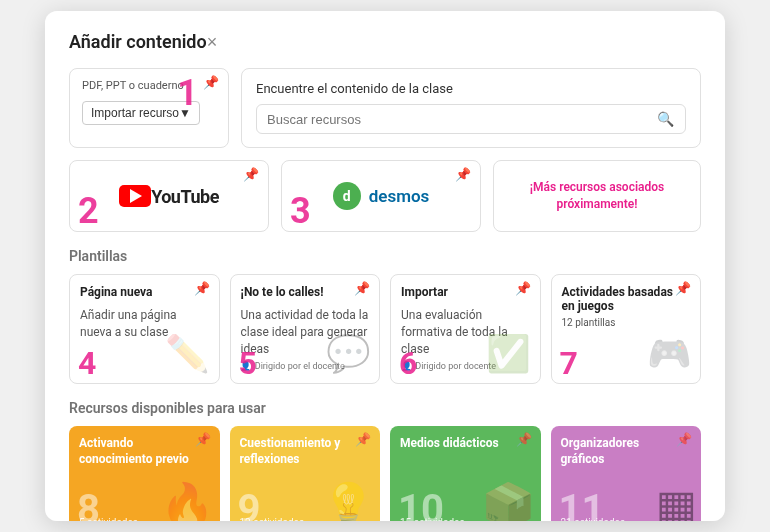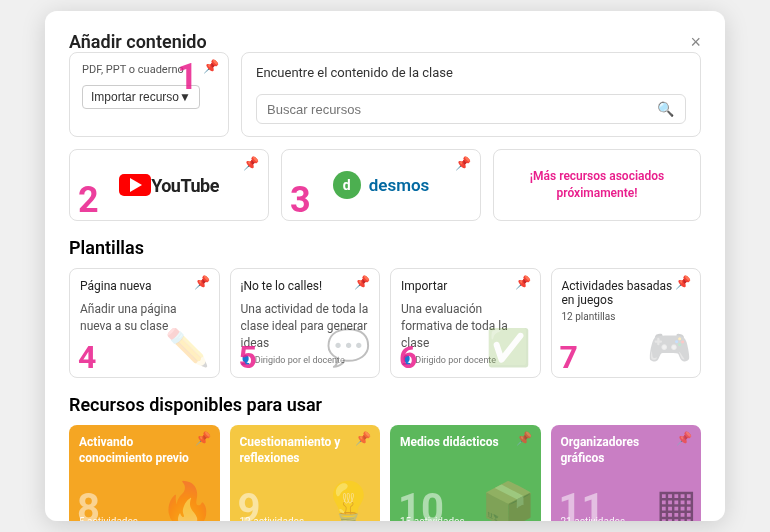--- a/index.html
+++ b/index.html
@@ -18,22 +18,22 @@
       border-radius: 12px;
       width: 680px;
       max-height: 510px;
       overflow-y: auto;
       padding: 20px 24px 24px;
       position: relative;
       box-shadow: 0 4px 24px rgba(0,0,0,0.15);
     }
     .modal-header {
       display: flex;
-      justify-content: space-between;
-      align-items: center;
+      align-items: center;
+      margin-bottom: 16px;
     }
     .modal-title {
       font-size: 18px;
       font-weight: 600;
       color: #222;
     }
     .close-btn {
       background: none;
       border: none;
       cursor: pointer;
@@ -108,21 +108,20 @@
       font-size: 13px;
       color: #333;
     }
     .search-box {
       display: flex;
       align-items: center;
       border: 1px solid #ddd;
       border-radius: 6px;
       padding: 6px 10px;
       gap: 6px;
-      margin-top: 6px;
     }
     .search-box input {
       border: none;
       outline: none;
       font-size: 13px;
       color: #888;
       flex: 1;
       background: transparent;
     }
     .search-icon { color: #aaa; font-size: 14px; }
@@ -215,23 +214,23 @@
     .more-text {
       font-size: 12px;
       color: #e91e8c;
       font-weight: 600;
       text-align: center;
       line-height: 1.4;
     }
 
     
     .section-title {
-      font-size: 18px;
+      font-size: 14px;
       font-weight: 600;
-      color: #000000;
+      color: #737373;
       margin-bottom: 10px;
     }
 
     
     .templates-row {
       display: flex;
       gap: 10px;
       margin-bottom: 16px;
     }
     .template-card {
@@ -245,21 +244,21 @@
     }
     .template-card .number-badge {
       font-size: 34px;
       bottom: 4px;
       left: 8px;
       top: auto;
       right: auto;
     }
     .template-title {
       font-size: 12px;
-      font-weight: 400;
+      font-weight: 700;
       color: #222;
       margin-bottom: 4px;
       padding-right: 16px;
     }
     .template-desc {
       font-size: 12px;
       color: #555;
       line-height: 1.4;
       margin-top: 8px;
     }

